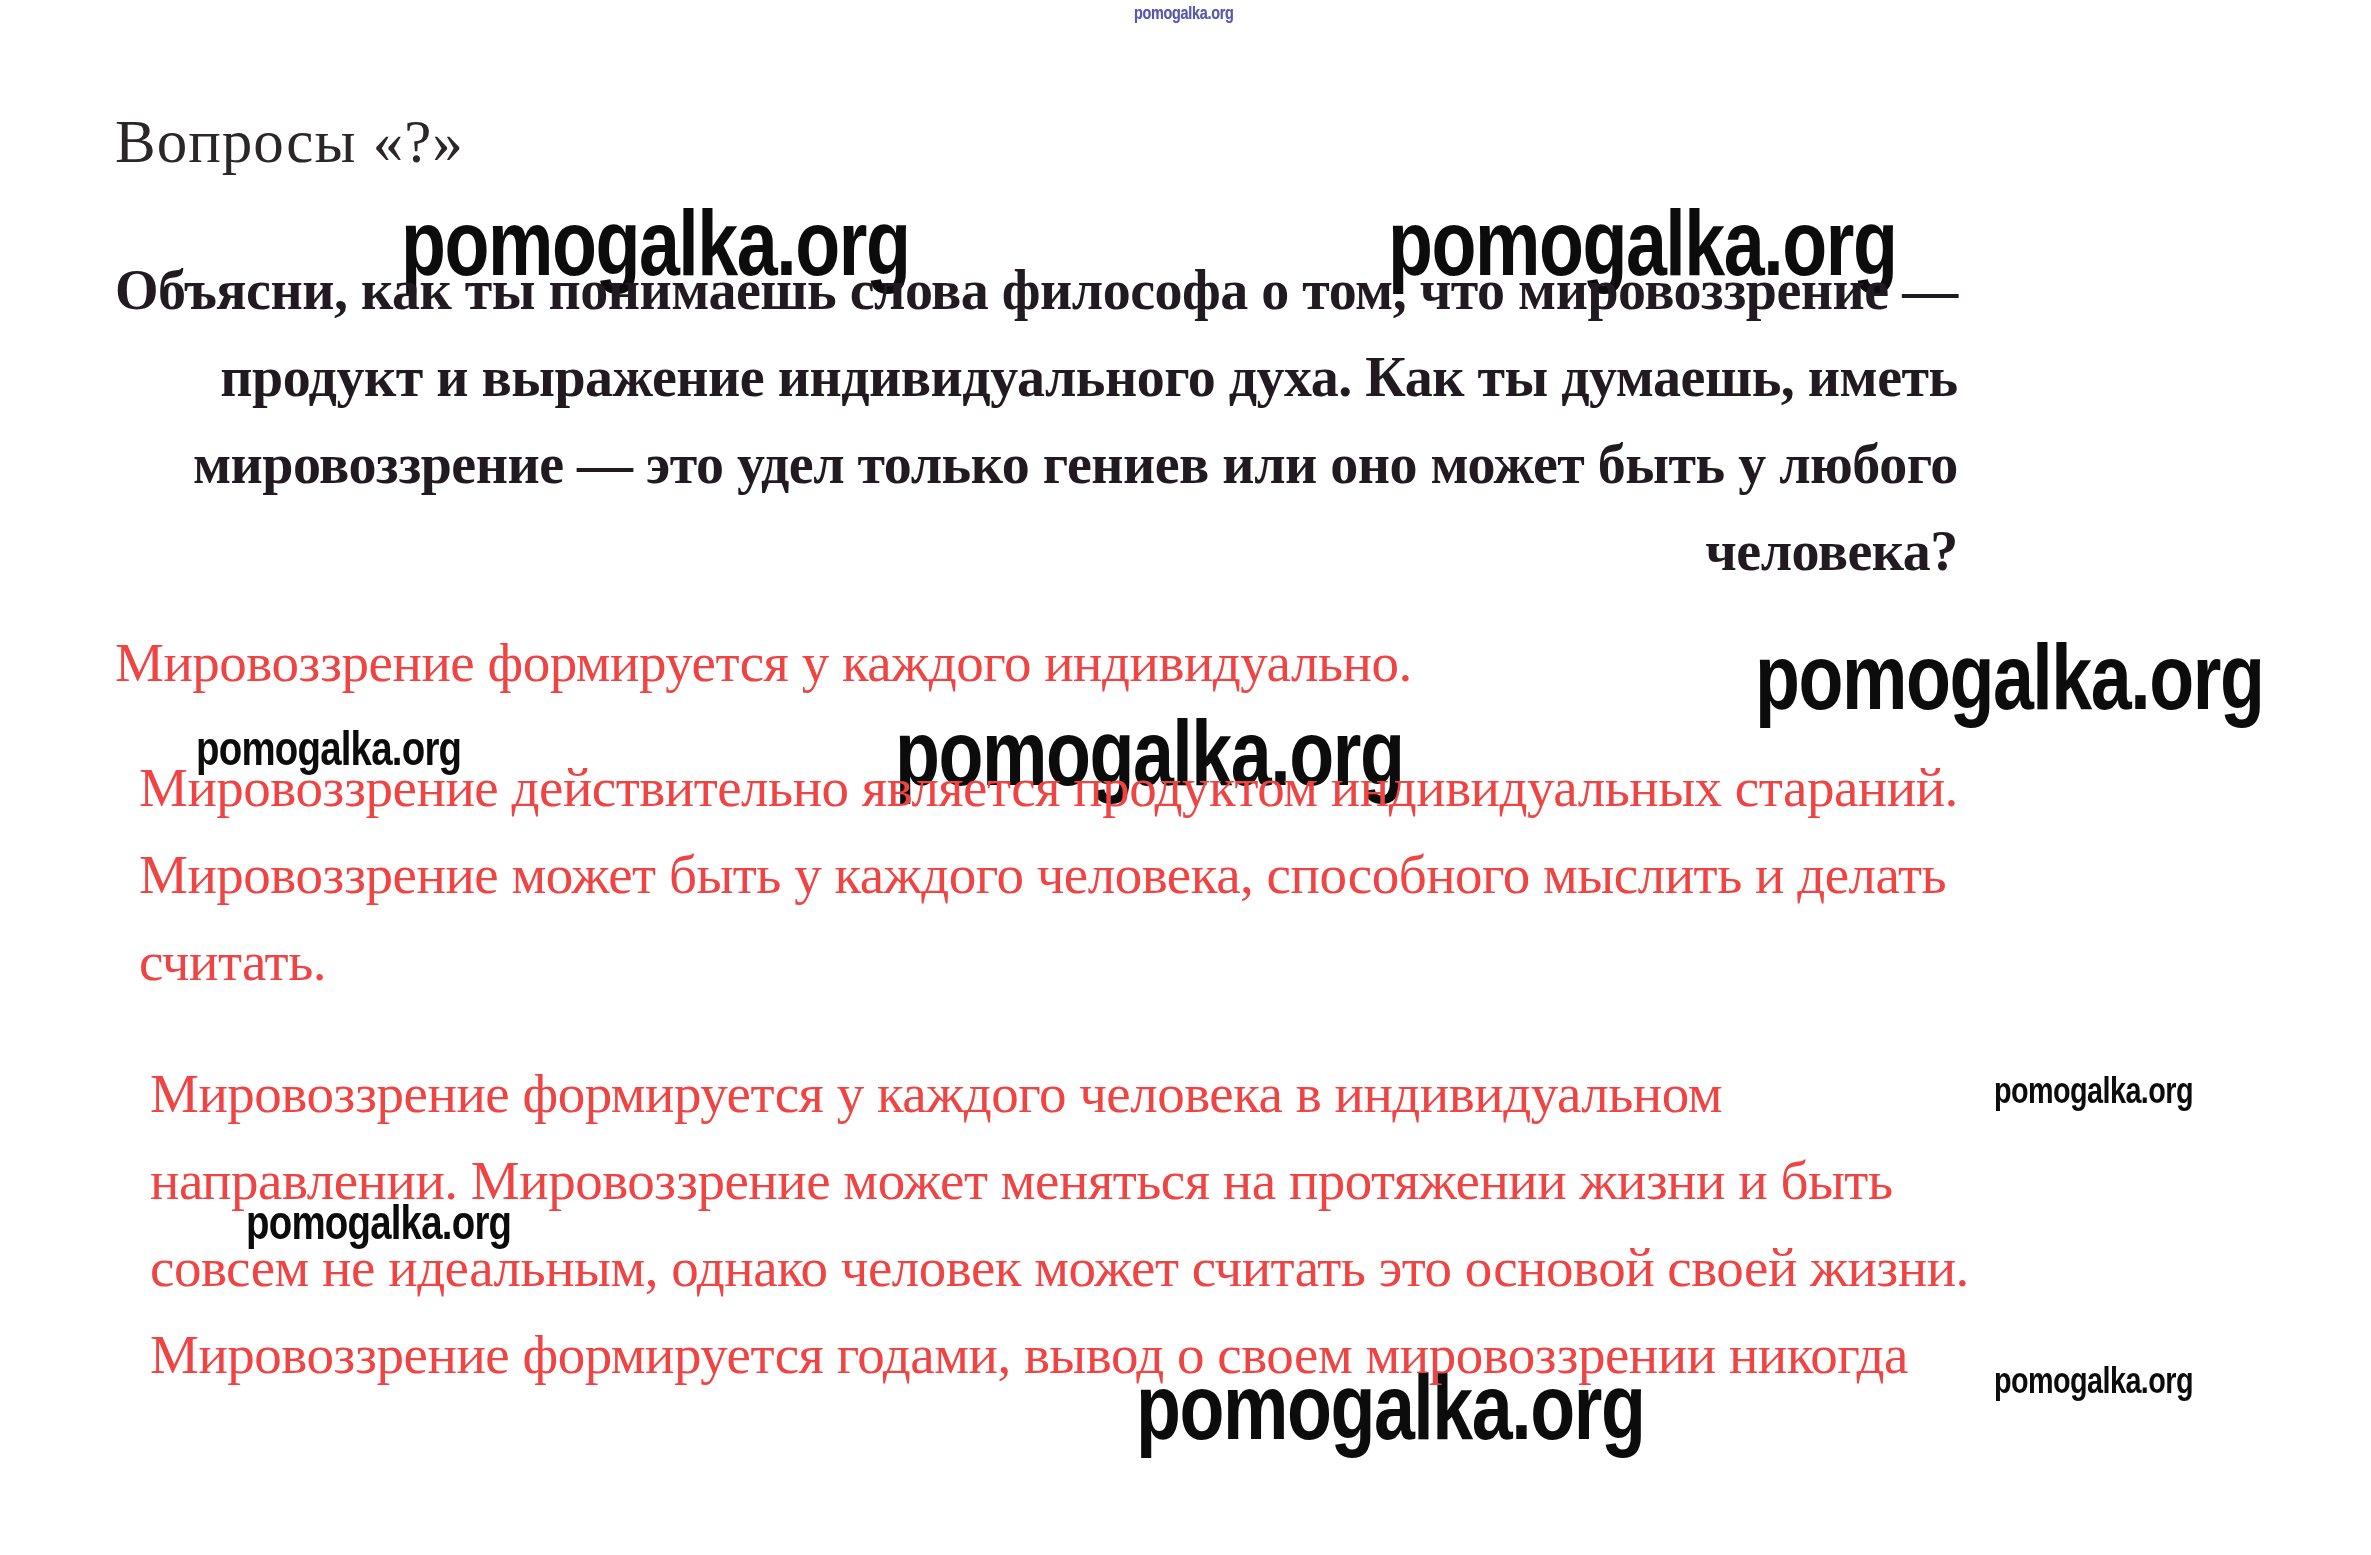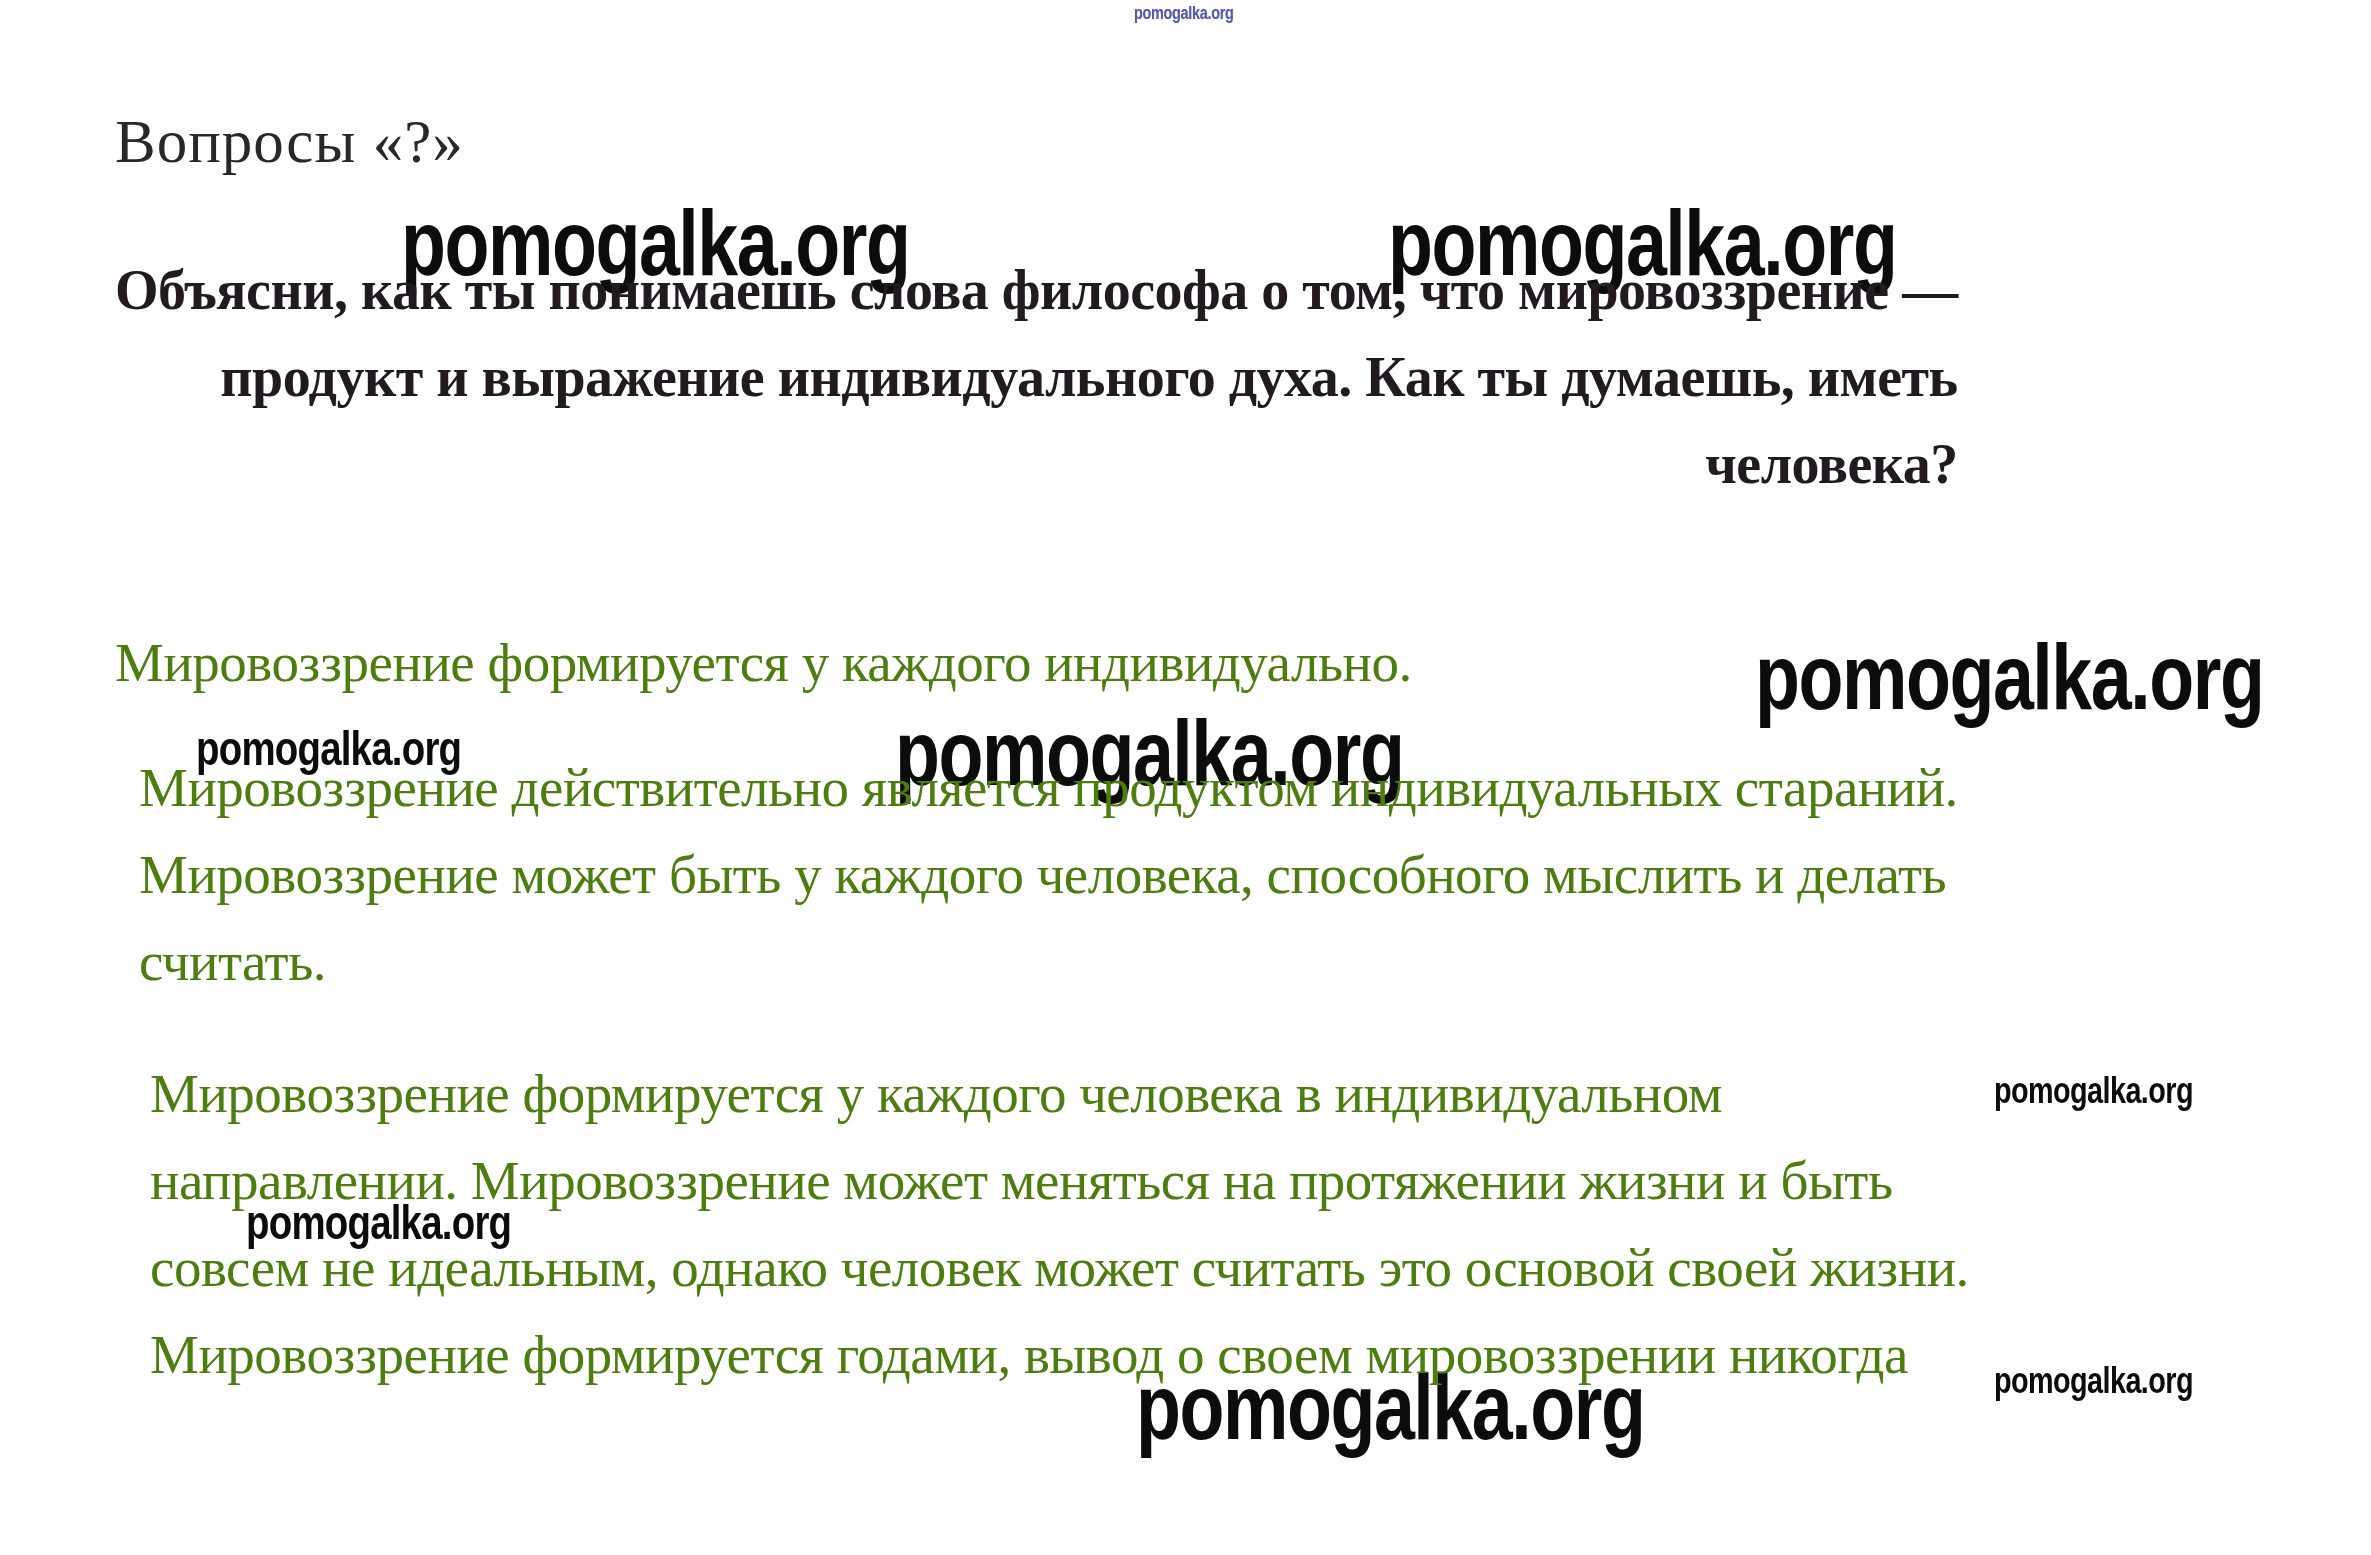--- a/index.html
+++ b/index.html
@@ -23,21 +23,21 @@
   .textblock { left: 115px; white-space: nowrap; }
   .textblock .line { height: 87px; line-height: 87px; white-space: nowrap; }
   .question {
     top: 247px;
     font-weight: bold;
     font-size: 56px;
     color: #211a20;
     letter-spacing: -0.5px;
     text-align: right;
   }
-  .para { font-size: 55px; color: #4d7c0f; letter-spacing: -0.5px; }
+  .para { font-size: 55px; color: #ef4444; letter-spacing: -0.5px; }
   .p1 { top: 619px; }
   .p2 { top: 744px; margin-left: 24px; }
   .p3 { top: 1050px; margin-left: 35px; }
   
   .wm {
     position: absolute;
     font-family: "Liberation Sans", sans-serif;
     font-weight: 700;
     color: #0c0c0c;
     white-space: nowrap;
@@ -81,20 +81,21 @@
   <div class="wm wm-xs wm-s2">pomogalka.org</div>
   <div class="wm wm-small wm-s3">pomogalka.org</div>
   <div class="wm wm-big wm-bottom">pomogalka.org</div>
   <div class="wm wm-xs wm-s4">pomogalka.org</div>
 
   <div class="abs heading">Вопросы «?»</div>
 
   <div class="abs textblock question">
     <div class="line">Объясни, как ты понимаешь слова философа о том, что мировоззрение —</div>
     <div class="line">продукт и выражение индивидуального духа. Как ты думаешь, иметь</div>
+    <div class="line">мировоззрение — это удел только гениев или оно может быть у любого</div>
     <div class="line">человека?</div>
   </div>
 
   <div class="abs textblock para p1">
     <div class="line">Мировоззрение формируется у каждого индивидуально.</div>
   </div>
 
   <div class="abs textblock para p2">
     <div class="line">Мировоззрение действительно является продуктом индивидуальных стараний.</div>
     <div class="line">Мировоззрение может быть у каждого человека, способного мыслить и делать</div>

